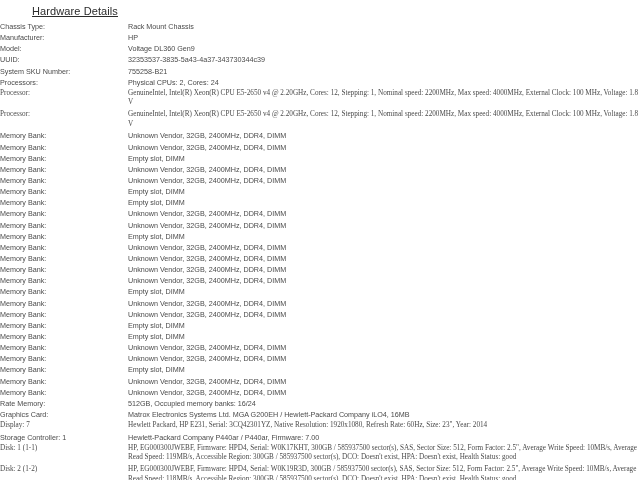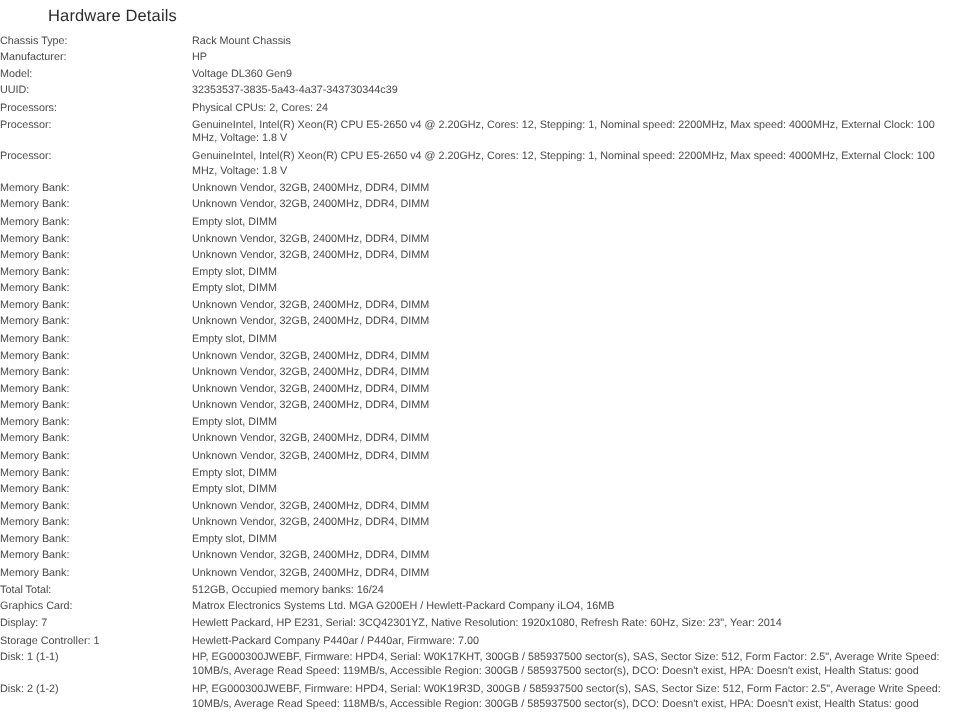--- a/index.html
+++ b/index.html
@@ -22,20 +22,21 @@
     box-sizing: border-box;
     padding: 5px 0 0 0;
     background: #ffffff;
   }
   .page-title {
     font-size: 11px;
     color: #2b2b2b;
     margin: 0 0 5px 32px;
     font-weight: 400;
     letter-spacing: 0.1px;
+    text-decoration: underline;
   }
   table.details {
     border-collapse: collapse;
     width: 640px;
     table-layout: fixed;
   }
   table.details td {
     vertical-align: top;
     padding: 0;
     font-size: 7.2px;
@@ -57,20 +58,21 @@
     box-sizing: border-box;
     color: #414141;
     word-wrap: break-word;
     overflow-wrap: break-word;
   }
   tr.row-pad td {
     padding-bottom: 1.6px;
   }
   tr.multiline td {
     padding-bottom: 2.2px;
+    font-family: Liberation Serif, serif;
   }
 </style>
 </head>
 <body>
 
 <div class="page">
   <div class="page-title">Hardware Details</div>
   <table class="details">
     <tbody>
         <tr class="row-pad">
@@ -83,20 +85,24 @@
         </tr>
         <tr class="row-pad">
           <td class="label">Model:</td>
           <td class="value">Voltage DL360 Gen9</td>
         </tr>
         <tr class="row-pad">
           <td class="label">UUID:</td>
           <td class="value">32353537-3835-5a43-4a37-343730344c39</td>
         </tr>
         <tr class="row-pad">
+          <td class="label">System SKU Number:</td>
+          <td class="value">755258-B21</td>
+        </tr>
+        <tr class="row-pad">
           <td class="label">Processors:</td>
           <td class="value">Physical CPUs: 2, Cores: 24</td>
         </tr>
         <tr class="multiline">
           <td class="label">Processor:</td>
           <td class="value">GenuineIntel, Intel(R) Xeon(R) CPU E5-2650 v4 @ 2.20GHz, Cores: 12, Stepping: 1, Nominal speed: 2200MHz, Max speed: 4000MHz, External Clock: 100 MHz, Voltage: 1.8 V</td>
         </tr>
         <tr class="multiline">
           <td class="label">Processor:</td>
           <td class="value">GenuineIntel, Intel(R) Xeon(R) CPU E5-2650 v4 @ 2.20GHz, Cores: 12, Stepping: 1, Nominal speed: 2200MHz, Max speed: 4000MHz, External Clock: 100 MHz, Voltage: 1.8 V</td>
@@ -191,21 +197,21 @@
         </tr>
         <tr class="row-pad">
           <td class="label">Memory Bank:</td>
           <td class="value">Unknown Vendor, 32GB, 2400MHz, DDR4, DIMM</td>
         </tr>
         <tr class="row-pad">
           <td class="label">Memory Bank:</td>
           <td class="value">Unknown Vendor, 32GB, 2400MHz, DDR4, DIMM</td>
         </tr>
         <tr class="row-pad">
-          <td class="label">Total Total:</td>
+          <td class="label">Rate Memory:</td>
           <td class="value">512GB, Occupied memory banks: 16/24</td>
         </tr>
         <tr class="row-pad">
           <td class="label">Graphics Card:</td>
           <td class="value">Matrox Electronics Systems Ltd. MGA G200EH / Hewlett-Packard Company iLO4, 16MB</td>
         </tr>
         <tr class="multiline">
           <td class="label">Display: 7</td>
           <td class="value">Hewlett Packard, HP E231, Serial: 3CQ42301YZ, Native Resolution: 1920x1080, Refresh Rate: 60Hz, Size: 23", Year: 2014</td>
         </tr>

